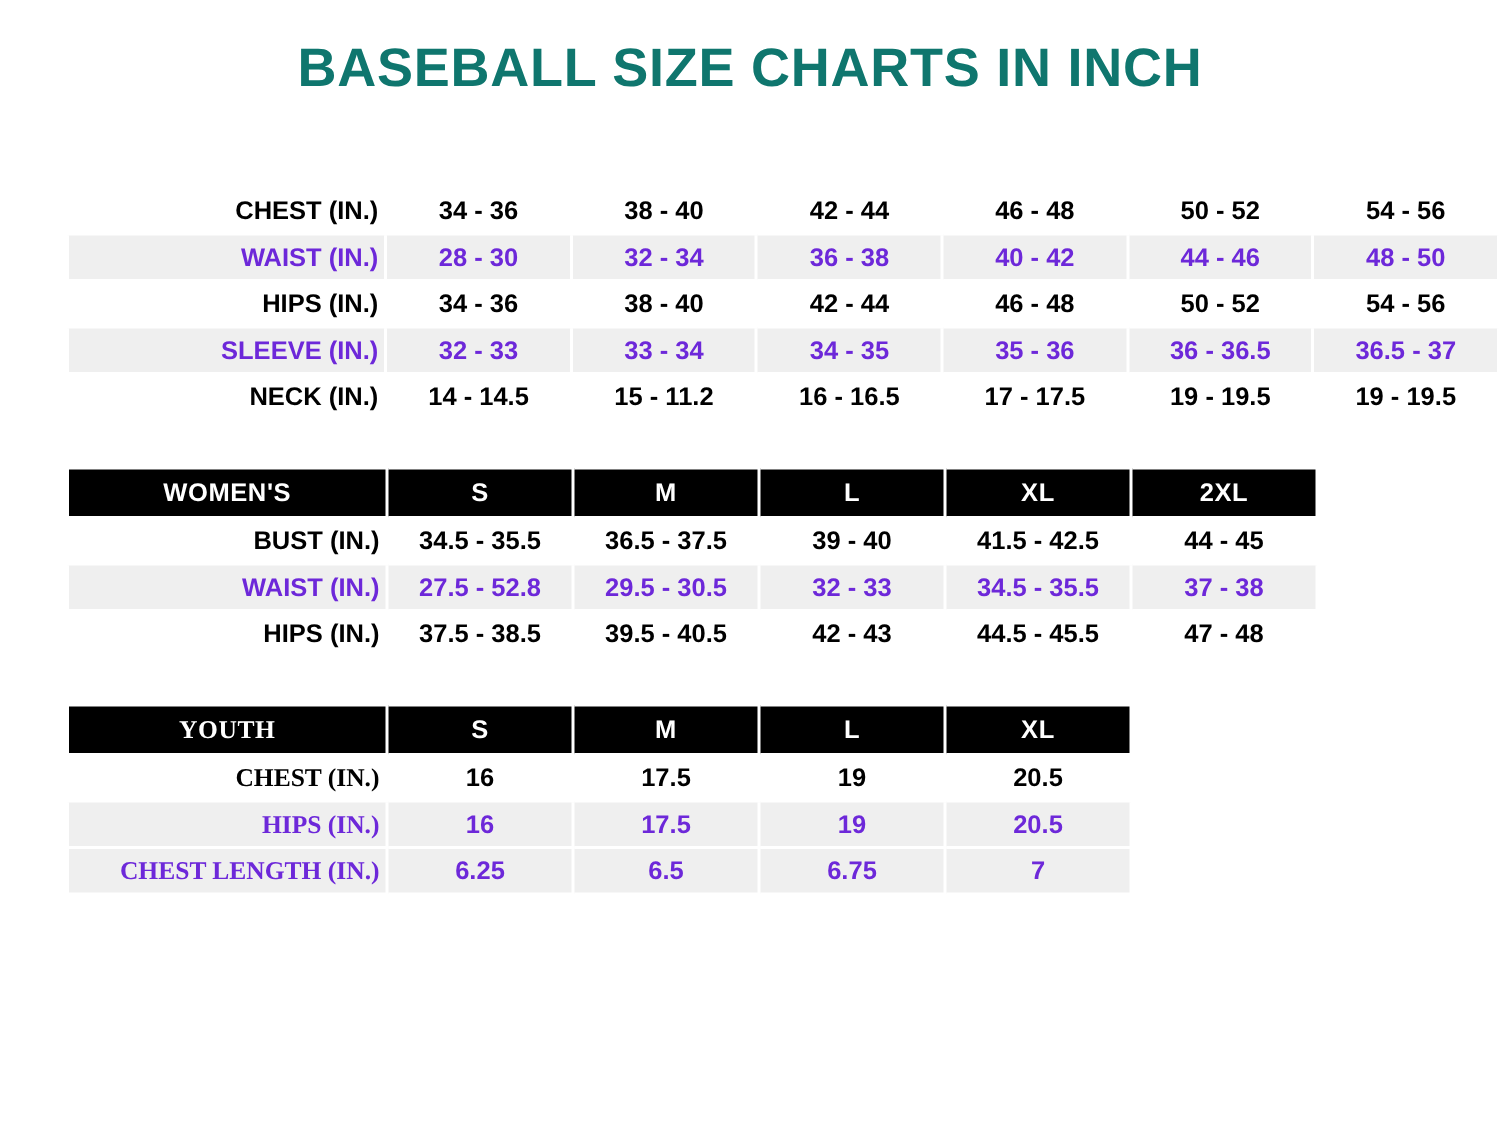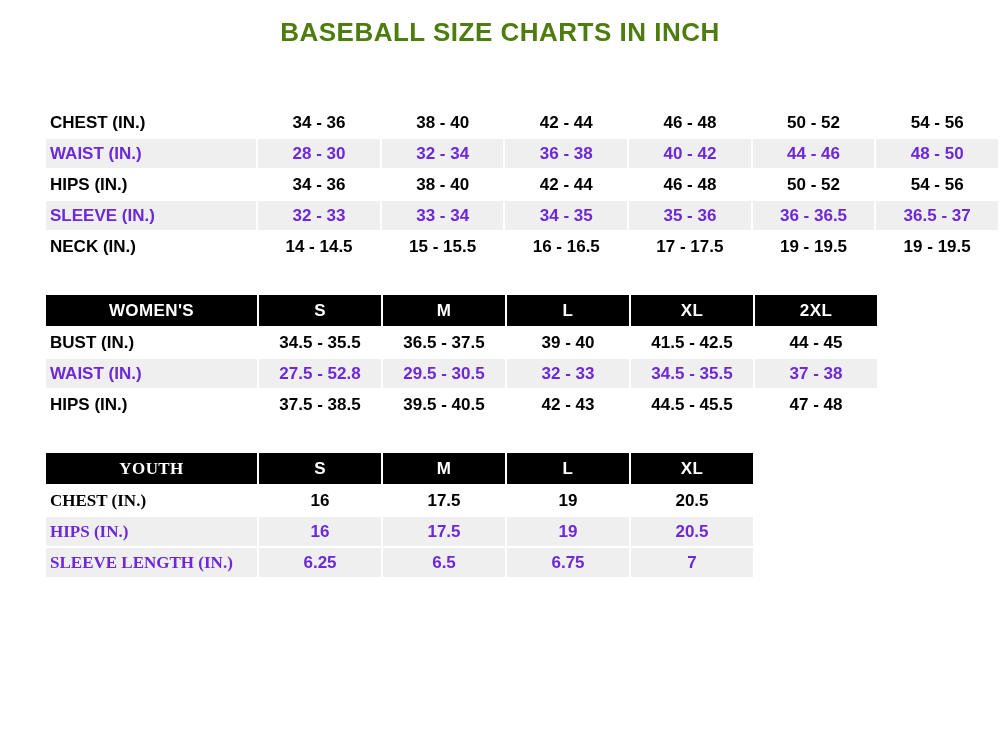--- a/index.html
+++ b/index.html
@@ -15,25 +15,25 @@
     overflow: hidden;
   }
   .page {
     position: relative;
     width: 1000px;
     height: 752px;
     box-sizing: border-box;
   }
   .title {
     text-align: center;
-    font-size: 26px;
+    font-size: 36px;
     font-weight: bold;
     letter-spacing: 0.5px;
     margin-bottom: 0;
-    color: #4d7c0f;
+    color: #0f766e;
   }
 
   .tables {
     margin-top: 58px;
     padding-left: 44px;
   }
 
   table {
     border-collapse: collapse;
     table-layout: fixed;
@@ -62,21 +62,21 @@
   
   tr.odd td {
     background: #ffffff;
     color: #000000;
   }
   tr.even td {
     background: #efefef;
     color: #6d28d9;
   }
   td.rowlabel {
-    text-align: left;
+    text-align: right;
   }
 
   
   .t-men td.rowlabel { width: 213px; }
   .t-men td.c { width: 124px; }
 
   .t-women td.rowlabel { width: 213px; }
   .t-women td.c { width: 124px; }
 
   .t-youth td.rowlabel { width: 213px; font-family: Liberation Serif, serif; }
@@ -127,21 +127,21 @@
           <td class="c">32 - 33</td>
           <td class="c">33 - 34</td>
           <td class="c">34 - 35</td>
           <td class="c">35 - 36</td>
           <td class="c">36 - 36.5</td>
           <td class="c">36.5 - 37</td>
         </tr>
         <tr class="odd">
           <td class="rowlabel">NECK (IN.)</td>
           <td class="c">14 - 14.5</td>
-          <td class="c">15 - 15.5</td>
+          <td class="c">15 - 11.2</td>
           <td class="c">16 - 16.5</td>
           <td class="c">17 - 17.5</td>
           <td class="c">19 - 19.5</td>
           <td class="c">19 - 19.5</td>
         </tr>
       </tbody>
     </table>
 
     <div class="gap"></div>
 
@@ -201,21 +201,21 @@
           <td class="c">20.5</td>
         </tr>
         <tr class="even">
           <td class="rowlabel">HIPS (IN.)</td>
           <td class="c">16</td>
           <td class="c">17.5</td>
           <td class="c">19</td>
           <td class="c">20.5</td>
         </tr>
         <tr class="even">
-          <td class="rowlabel">SLEEVE LENGTH (IN.)</td>
+          <td class="rowlabel">CHEST LENGTH (IN.)</td>
           <td class="c">6.25</td>
           <td class="c">6.5</td>
           <td class="c">6.75</td>
           <td class="c">7</td>
         </tr>
       </tbody>
     </table>
 
   </div>
 </div>

